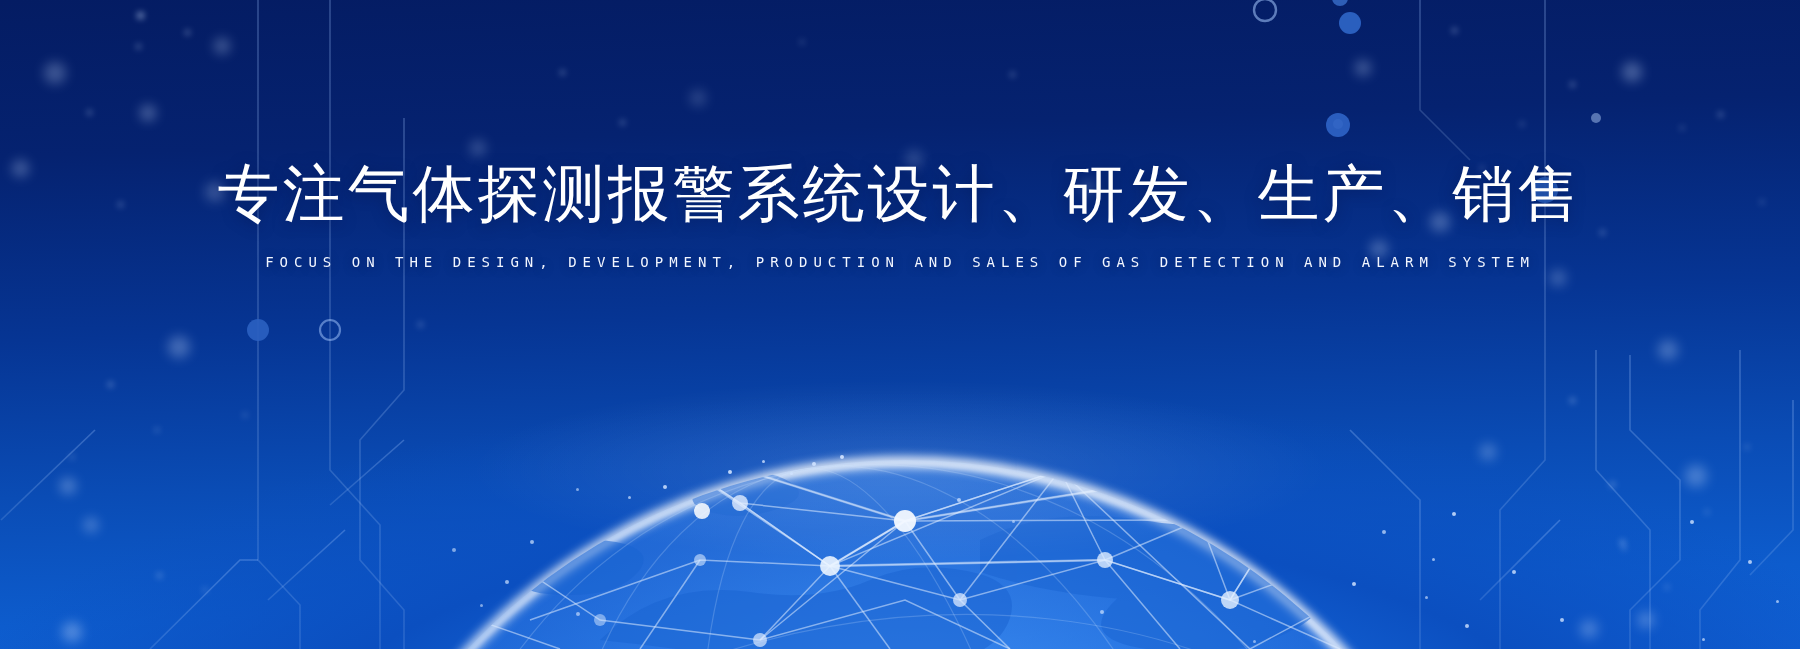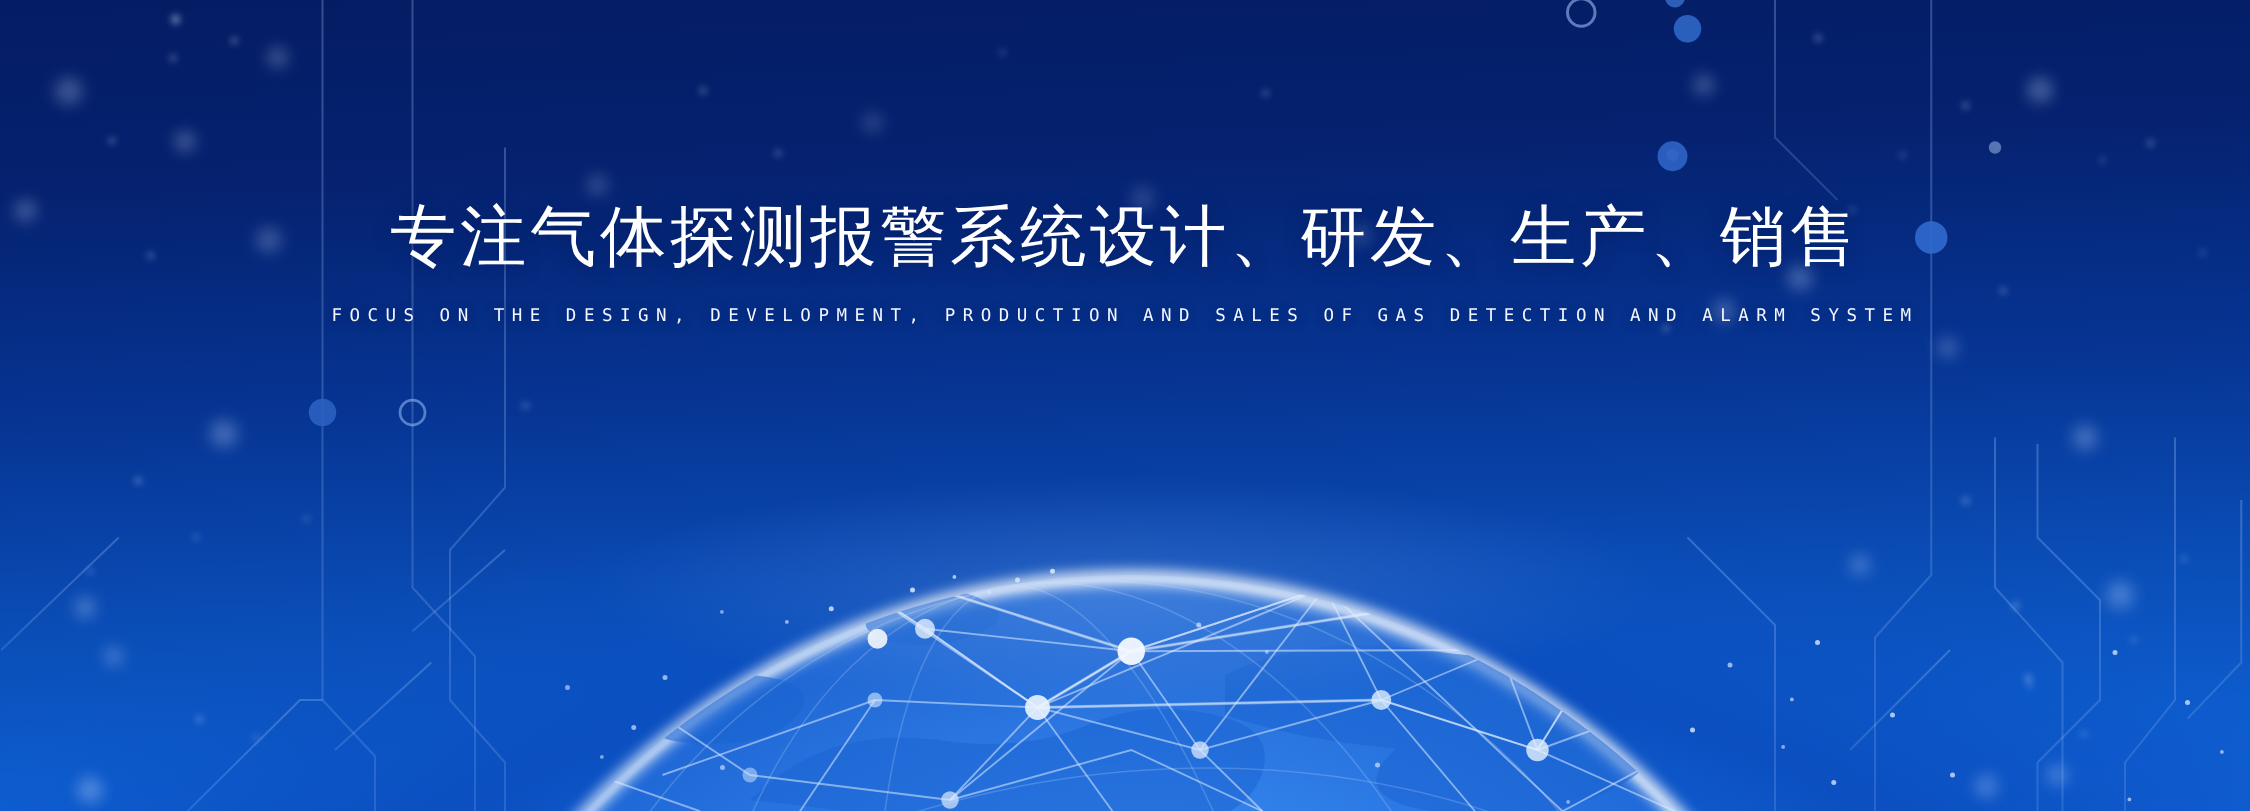--- a/index.html
+++ b/index.html
@@ -33,21 +33,21 @@
   
   .content {
     position:absolute; left:0; top:0;
     width:1800px;
     text-align:center;
     z-index:6;
   }
   .headline {
     margin-top:162px;
     color:#ffffff;
-    font-size:53px;
+    font-size:62px;
     line-height:1.04;
     font-weight:400;
     letter-spacing:3px;
     white-space:nowrap;
     text-shadow:0 2px 14px rgba(4,22,80,.55);
   }
   .subhead {
     margin-top:28px;
     color:#f2f6ff;
     font-size:14px;

